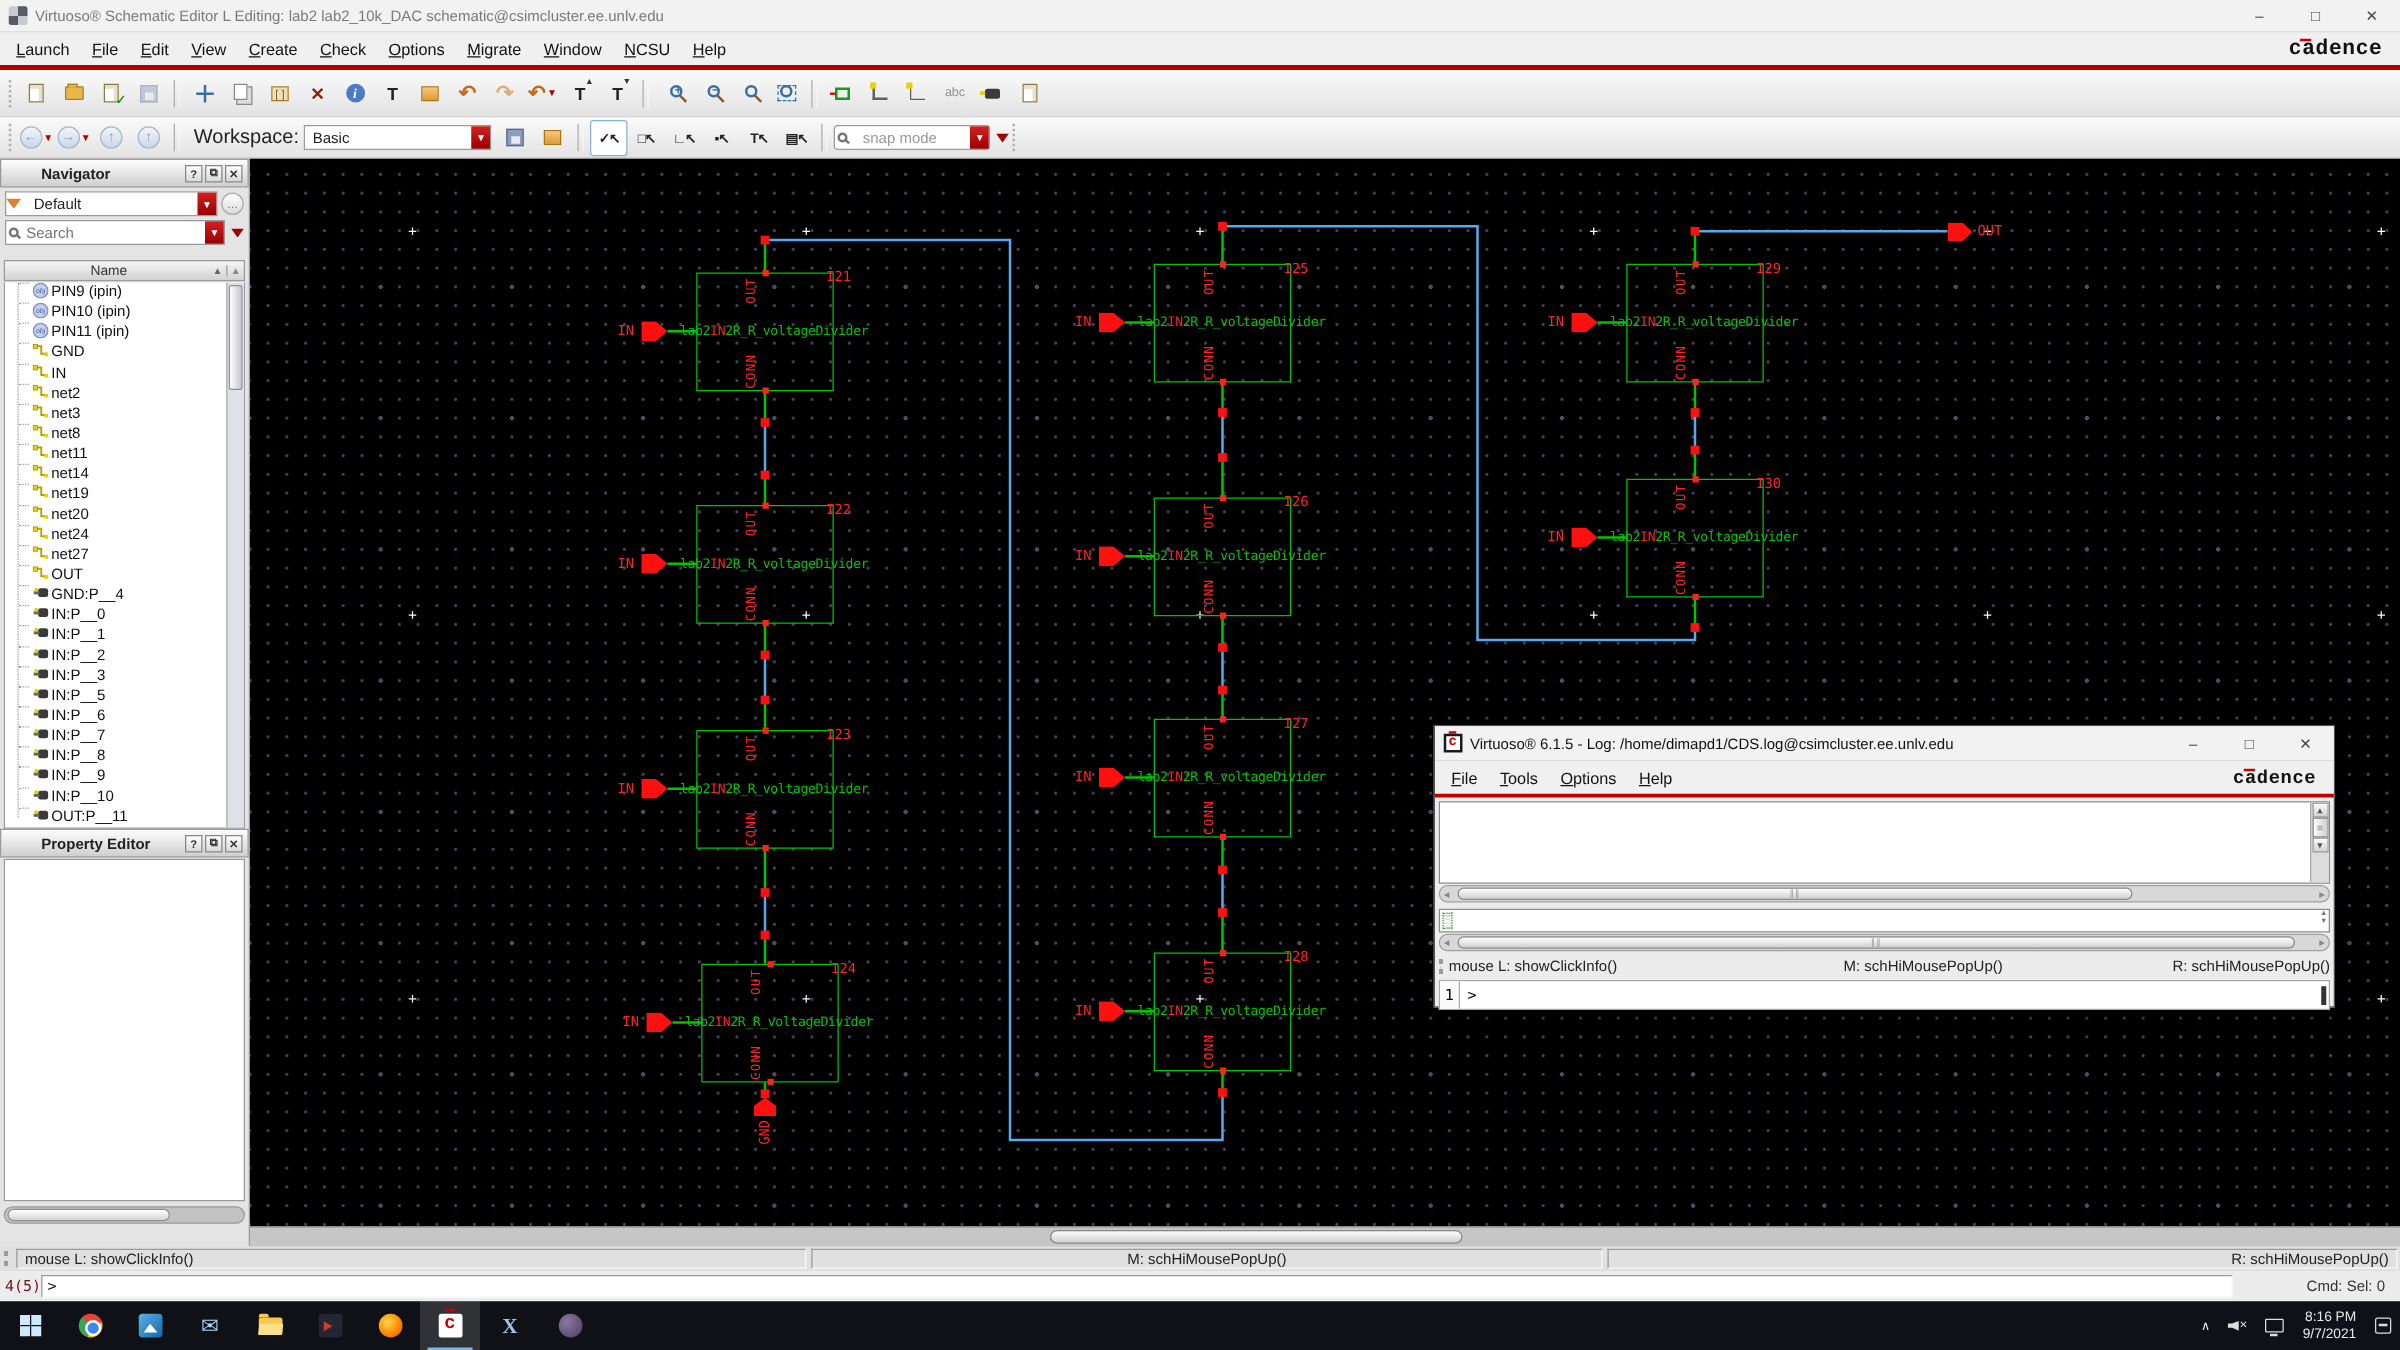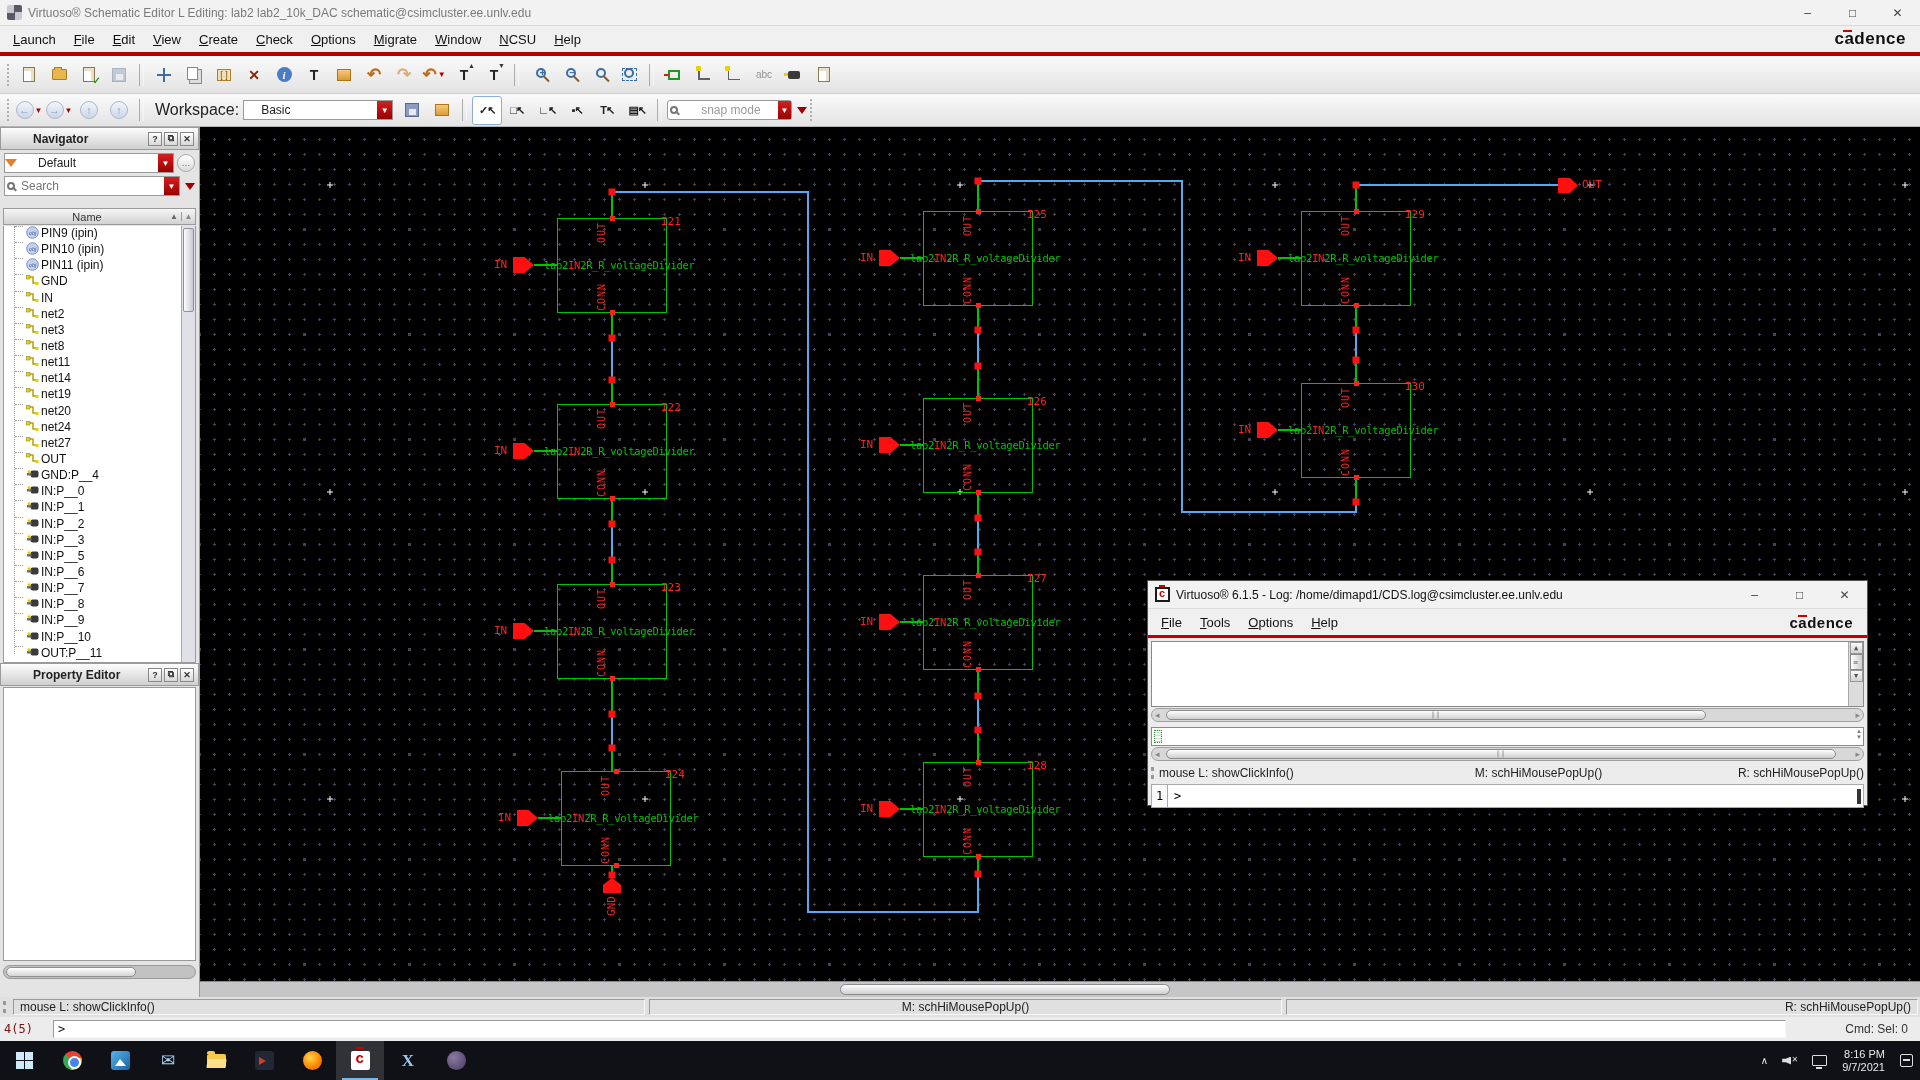--- a/index.html
+++ b/index.html
@@ -11,21 +11,21 @@
   .appico { width:15px; height:15px; margin:0 6px 0 7px; border-radius:2px;
     background:conic-gradient(#5a5a66 0 25%, #c9c9d2 25% 50%, #5a5a66 50% 75%, #c9c9d2 75%); }
   #titlebar .ttl { font-size:12px; color:#7a7a7a; }
   .winbtns { margin-left:auto; display:flex; height:100%; }
   .winbtn { width:45px; height:100%; display:flex; align-items:center; justify-content:center; font-size:12px; color:#444; }
 
   
   #menubar { position:absolute; left:0; top:26px; right:0; height:26px; background:#f0f0f0; display:flex; align-items:center; padding-left:4px; }
   .mi { font-size:13px; color:#111; padding:3px 9px; display:inline-block; }
   .mi::first-letter { text-decoration:underline; }
-  .brand { margin-left:auto; margin-right:14px; font-size:17px; font-weight:bold; letter-spacing:.5px; color:#111; position:relative; font-family:Liberation Sans, sans-serif;}
+  .brand { margin-left:auto; margin-right:14px; font-size:17px; font-weight:bold; letter-spacing:.5px; color:#111; position:relative; font-family:Liberation Mono, monospace;}
   .brand::after { content:''; position:absolute; left:9px; top:1px; width:9px; height:2px; background:#cc0000; }
   #redline { position:absolute; left:0; top:52px; right:0; height:4px; background:#b30000; }
 
   
   .toolbar { position:absolute; left:0; right:0; background:linear-gradient(#fafafa,#e3e3e3); display:flex; align-items:center; padding:0 4px; }
   #tb1 { top:56px; height:38px; border-bottom:1px solid #cfcfcf; }
   #tb2 { top:94px; height:33px; border-bottom:1px solid #b5b5b5; }
   .tb { width:30px; height:29px; display:flex; align-items:center; justify-content:center; border-radius:3px; position:relative; }
   .tsep { width:5px; height:22px; border-left:1px solid #adadad; border-right:1px solid #f6f6f6; margin:0 5px; }
   .grip { width:4px; height:22px; border-left:2px dotted #b0b0b0; margin:0 3px; }
@@ -63,21 +63,21 @@
   .i-fit::after { content:''; position:absolute; right:2px; bottom:2px; width:6px; height:6px; border:2px solid #3a6ea5; border-radius:50%; }
   .i-inst { width:12px; height:10px; border:2px solid #1a9a1a; position:relative; }
   .i-inst::after { content:''; position:absolute; left:-6px; top:2px; width:5px; height:2px; background:#cc2020; }
   .i-wire { width:12px; height:11px; border-left:2px solid #606060; border-bottom:2px solid #606060; position:relative; }
   .i-wire::before { content:''; position:absolute; left:-4px; top:-3px; width:5px; height:5px; background:#e8d200; border-radius:1px; }
   .i-wire.thin { border-width:1px; }
   .i-pinic { width:12px; height:8px; background:#3a3a3a; border-radius:2px; position:relative; }
   .i-pinic::before { content:''; position:absolute; left:-4px; top:2px; width:4px; height:3px; background:#e8d200; }
 
   .combo { display:flex; align-items:center; background:#fff; border:1px solid #9a9a9a; height:20px; }
-  .combo .ctext { font-size:12px; color:#222; padding:0 17px; flex:1; white-space:nowrap; }
+  .combo .ctext { font-size:12px; color:#222; padding:0 6px; flex:1; white-space:nowrap; }
   .combo .ph { color:#9a9a9a; }
   .ddbtn { width:15px; height:18px; background:linear-gradient(#d42020,#9a0000); display:flex; align-items:center; justify-content:center; color:#fff; font-size:8px; }
   .tblabel { font-size:16px; color:#222; margin:0 4px 0 6px; }
   .roundbtn { width:18px; height:18px; border-radius:50%; background:linear-gradient(#fff,#dcdcdc); border:1px solid #aaa; font-size:9px; color:#666; display:flex; align-items:center; justify-content:center; margin-left:3px; }
 
   
   #leftpanel { position:absolute; left:0; top:127px; width:200px; bottom:83px; background:#e4e4e4; border-right:1px solid #9a9a9a; }
   .pane-hdr { height:23px; background:linear-gradient(#fdfdfd,#cfcfcf); border:1px solid #9a9a9a; display:flex; align-items:center; padding:0 4px; }
   .pane-hdr .ptitle { font-size:12px; font-weight:bold; color:#222; margin-left:28px; }
   .phbtns { margin-left:auto; display:flex; gap:2px; }
@@ -155,21 +155,21 @@
   #lw-prompt .num { width:16px; text-align:center; border-right:1px solid #aaa; height:100%; line-height:22px; background:#fafafa; }
   #lw-prompt .gt { margin-left:6px; }
   #lw-prompt .caret { margin-left:auto; width:4px; height:15px; background:#333; margin-right:2px; }
   .gripdots { width:4px; height:12px; border-left:3px dotted #9a9a9a; margin-right:4px; flex:none;}
 
   
   #status1 { position:absolute; left:0; right:0; top:997px; height:20px; background:#e0e0e0; display:flex; align-items:center; font-size:12px; color:#222; }
   #status1 .seg { height:16px; display:flex; align-items:center; padding:0 6px; flex:1; border:1px solid; border-color:#9a9a9a #f8f8f8 #f8f8f8 #9a9a9a; margin:0 2px; white-space:nowrap;}
   #status1 .seg.c { justify-content:center; } #status1 .seg.r { justify-content:flex-end; }
   #status2 { position:absolute; left:0; right:0; top:1017px; height:24px; background:#ececec; display:flex; align-items:center; padding:0 4px; font-size:12px; }
-  #s2num { color:#7a1010; font-family:"DejaVu Sans Mono",monospace; margin-right:20px; }
+  #s2num { color:#7a1010; font-family:"DejaVu Sans Mono",monospace; margin-right:0; }
   #s2field { flex:1; height:18px; background:#fff; border:1px solid; border-color:#9a9a9a #f8f8f8 #f8f8f8 #9a9a9a; font-family:"DejaVu Sans Mono",monospace; font-size:12px; padding:1px 4px; color:#111;}
   #s2right { width:130px; text-align:right; color:#333; padding-right:8px; }
 
   
   #taskbar { position:absolute; left:0; right:0; top:1041px; height:39px; background:#101116; display:flex; align-items:stretch; }
   .tk { width:48px; display:flex; align-items:center; justify-content:center; position:relative; }
   .tk.active { background:rgba(255,255,255,.14); }
   .tk.active::after { content:''; position:absolute; left:6px; right:6px; bottom:0; height:2px; background:#76b9ed; }
   .winlogo { width:17px; height:17px; background:
      linear-gradient(#cfe8fa,#cfe8fa) 0 0/8px 8px no-repeat,

